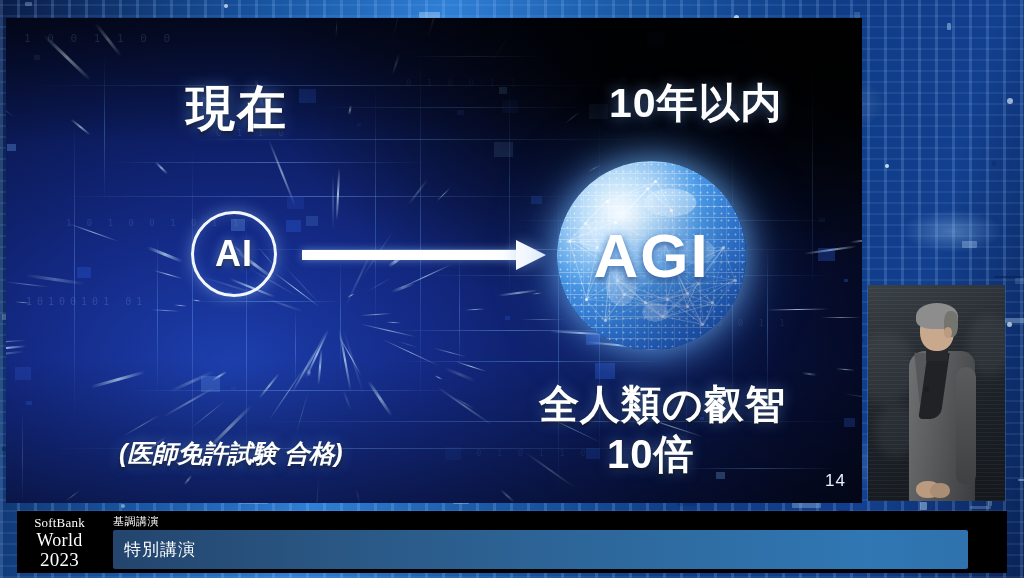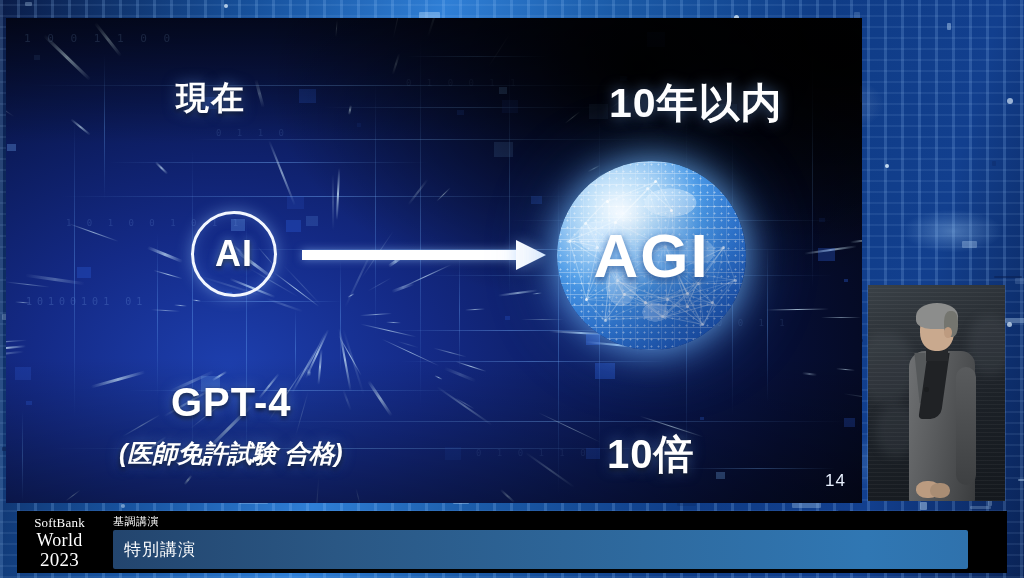--- a/index.html
+++ b/index.html
@@ -68,21 +68,21 @@
   .bits {
     position:absolute; color:rgba(150,195,255,.50);
     font-family:"DejaVu Sans Mono", monospace; letter-spacing:5px; white-space:nowrap;
   }
 
   
   .hd {
     position:absolute; color:#fff; font-weight:700; white-space:nowrap;
     text-shadow:0 0 14px rgba(120,175,255,.55), 0 2px 5px rgba(0,0,0,.9);
   }
-  #head-left  { left:170px; top:58px; font-size:33px; letter-spacing:2px; }
+  #head-left  { left:180px; top:58px; font-size:49px; letter-spacing:2px; }
   #head-right { left:560px; top:58px; font-size:41px; letter-spacing:1px;margin-left:43px; }
 
   .ai-circle {
     position:absolute; left:185px; top:193px; width:86px; height:86px;
     border:3px solid #f2f7ff; border-radius:50%;
     display:flex; align-items:center; justify-content:center;
     box-shadow:0 0 16px rgba(150,200,255,.45), inset 0 0 14px rgba(120,175,255,.25);
     text-align:center;
   }
   .ai-circle .lbl {
@@ -787,22 +787,22 @@
           <i class="nnode" style="left:59.4px;top:118.0px;opacity:0.60"></i>
           <i class="nnode" style="left:154.0px;top:140.3px;opacity:0.68"></i>
           <i class="nnode" style="left:109.0px;top:136.9px;opacity:0.78"></i>
           <i class="nnode" style="left:65.5px;top:131.9px;opacity:0.76"></i>
           <i class="nnode" style="left:129.0px;top:144.2px;opacity:0.93"></i>
         </div>
       <div class="shine"></div>
       <div class="glbl">AGI</div>
     </div>
 
-    <div class="foot" id="foot-l1">GPT-4</div>
     <div class="foot" id="foot-l2">(医師免許試験 合格)</div>
+    <div class="foot" id="foot-r1">全人類の叡智</div>
     <div class="foot" id="foot-r2">10倍</div>
 
     <div id="page-num">14</div>
   </div>
 
   <div class="pip">
     <div class="stagewall"></div>
     <div class="wallblob" style="left:-10px; top:48px; width:56px; height:70px;"></div>
     <div class="wallblob" style="left:8px; top:120px; width:40px; height:52px;"></div>
     <div class="wallblob" style="left:100px; top:30px; width:44px; height:60px;"></div>

